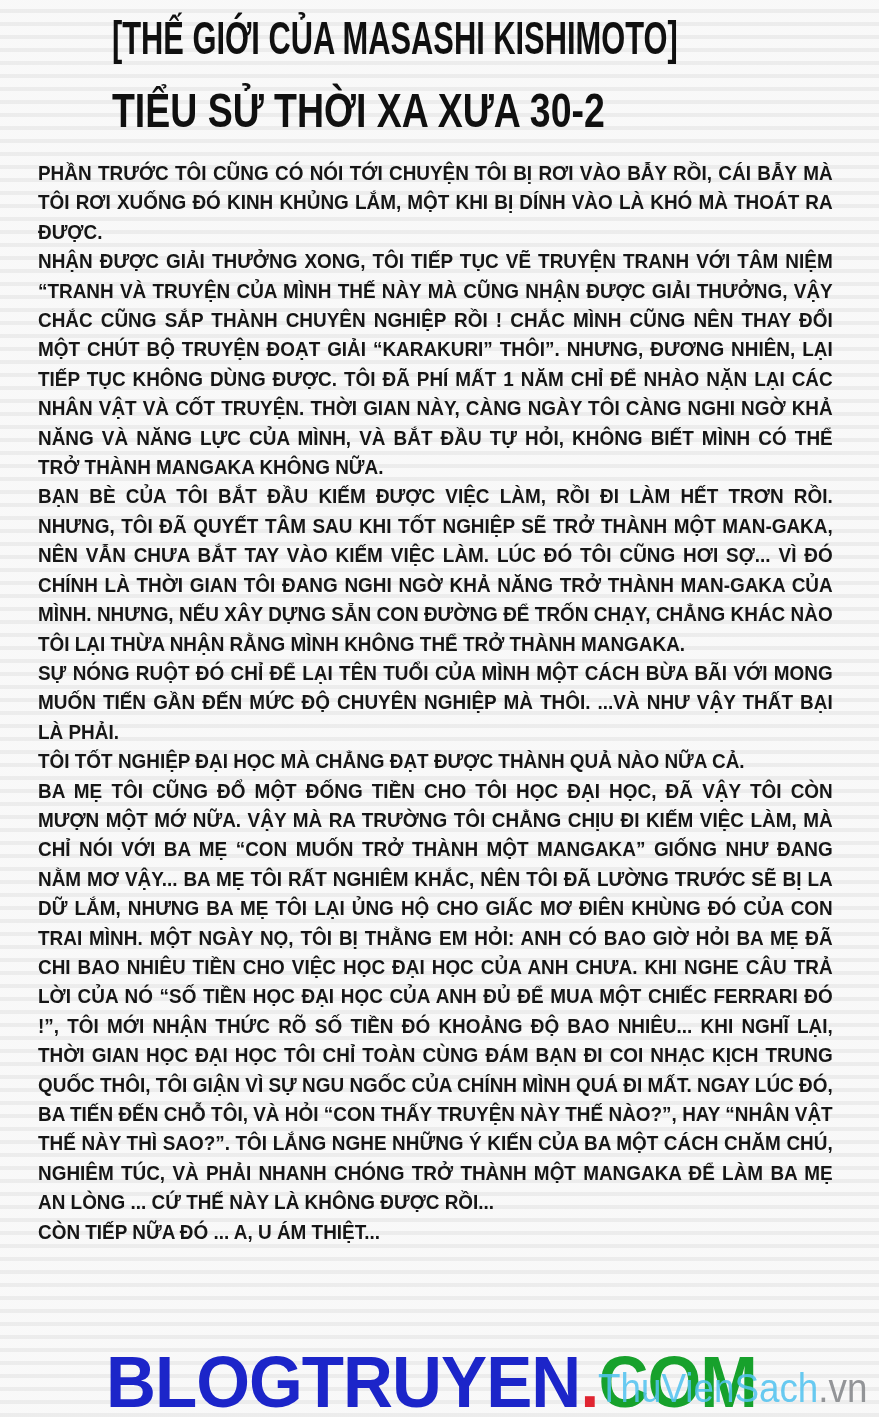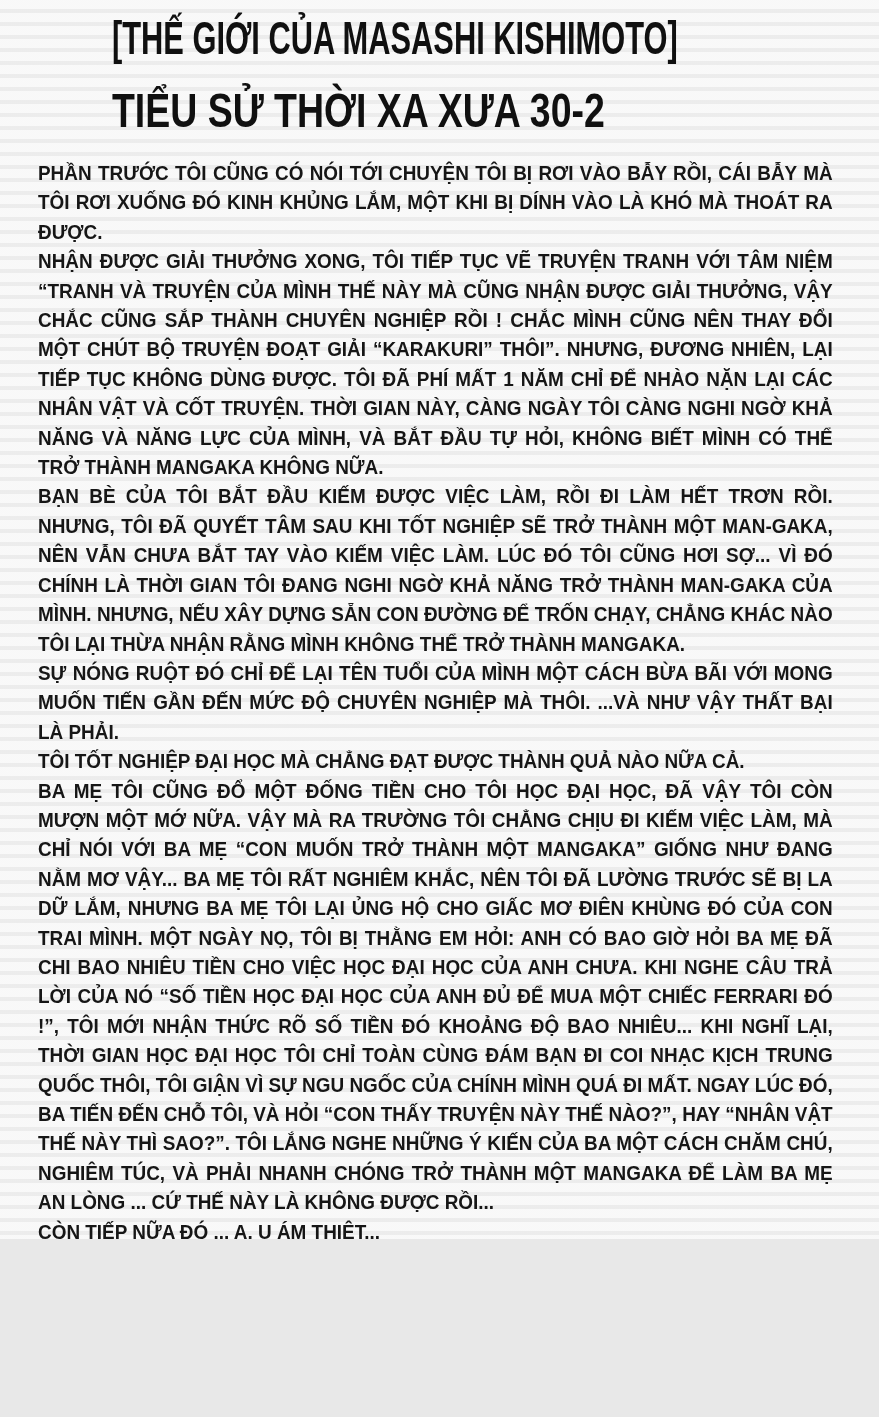--- a/index.html
+++ b/index.html
@@ -3,21 +3,21 @@
 <meta charset="utf-8">
 <style>
   html, body {
     margin: 0;
     padding: 0;
     background: #e8e8e8;
   }
   .page {
     position: relative;
     width: 879px;
-    height: 1239px;
+    height: 1417px;
     overflow: hidden;
     background: #f2f2f2;
     background-image: repeating-linear-gradient(
       to bottom,
       rgba(255,255,255,0.5) 0px, rgba(255,255,255,0.5) 9px,
       rgba(210,210,210,0.18) 9px, rgba(210,210,210,0.18) 13px);
     color: #141414;
     font-family: "Liberation Sans", sans-serif;
   }
   .page-title {

